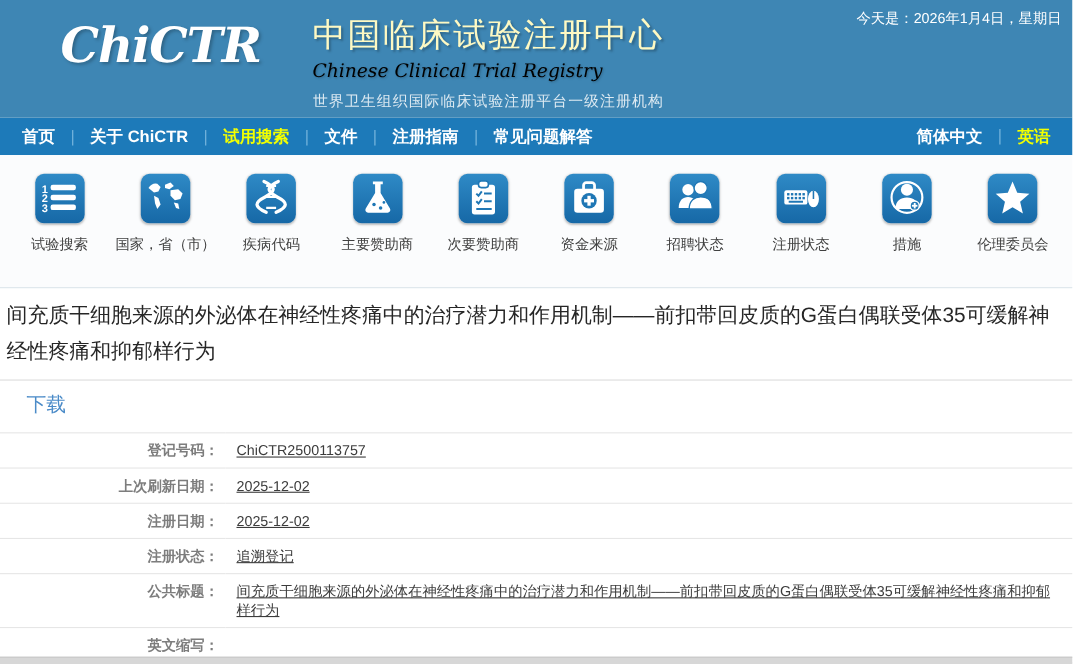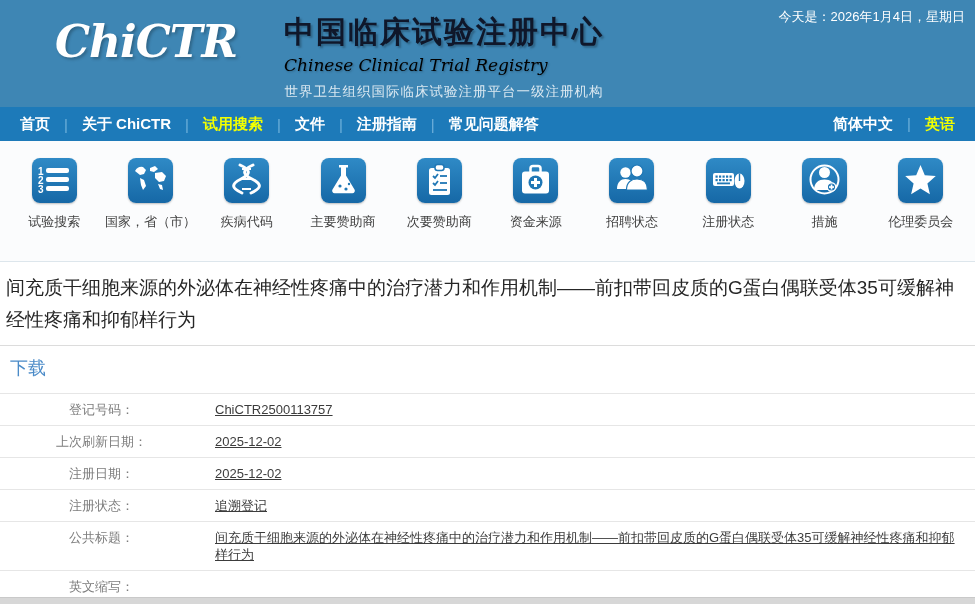--- a/index.html
+++ b/index.html
@@ -7,21 +7,21 @@
     font-family:"Liberation Sans", sans-serif; }
   .page { position:relative; width:975px; height:604px; }
 
   
   .header { position:relative; height:107px; background:#3e86b4; }
   .date-line { position:absolute; top:8px; right:10px; color:#ffffff; font-size:13px; }
   .logo { position:absolute; left:55px; top:16px; color:#ffffff;
     font-family:"DejaVu Serif", serif; font-style:italic; font-weight:bold;
     font-size:44px; letter-spacing:-1px; text-shadow:2px 2px 3px rgba(0,0,0,0.25); }
   .brand { position:absolute; left:284px; top:12px; }
-  .brand-cn { color:#0f172a; font-size:30px; font-weight:bold; letter-spacing:2px;
+  .brand-cn { color:#fef9c3; font-size:30px; font-weight:normal; letter-spacing:2px;
     text-shadow:2px 2px 2px rgba(0,0,0,0.25); }
   .brand-en { color:#000000; font-size:17px; font-style:italic;
     font-family:"DejaVu Serif", serif; margin-top:2px; text-shadow:1px 1px 2px rgba(0,0,0,0.25); }
   .brand-sub { color:rgba(255,255,255,0.82); font-size:13.5px; margin-top:8px; letter-spacing:1px;text-align:center; }
 
   
   .nav { height:34px; background:#1d7ab9; display:flex; align-items:center;
     padding:13px 14px; font-size:15px; font-weight:bold; color:#ffffff; }
   .nav-left { display:flex; align-items:center; }
   .nav-right { margin-left:auto; display:flex; }
@@ -37,27 +37,27 @@
     background:linear-gradient(#2f8ac6, #1668a6);
     box-shadow:0 1px 2px rgba(0,0,0,0.25); display:flex; align-items:center; justify-content:center; }
   .icon-box svg { display:block; }
   .icon-label { margin-top:9px; font-size:13px; line-height:19px; color:#404040; }
 
   
   .content { padding:0; }
   .page-title { margin:10px 6px 0 6px; width:960px; font-size:19px; line-height:32px;
     color:#262626; }
   .divider { border-top:1px solid #dcdcdc; margin-top:9px; }
-  .download-link { display:inline-block; margin:10px 0 13px 10px; font-size:18px;
+  .download-link { display:inline-block; margin:10px 0 13px 24px; font-size:18px;
     color:#4b8bc8; cursor:pointer; text-decoration:none; }
 
   table.fields { width:975px; border-collapse:collapse; font-size:13px; table-layout:fixed; }
   table.fields tr { border-top:1px solid #e6e6e6; }
-  td.f-label { width:205px; text-align:center; vertical-align:top; color:#7d7d7d;
-    padding:7px 6px 7px 4px; line-height:17px; }
+  td.f-label { width:205px; text-align:right; vertical-align:top; color:#7d7d7d;
+    padding:7px 6px 7px 4px; line-height:17px;font-weight:bold; }
   td.f-value { color:#3c3c3c; padding:7px 10px 7px 10px; line-height:17px;text-decoration:underline; }
 
   .bottom-bar { position:absolute; left:0; bottom:0; width:975px; height:7px;
     background:#d7d7d7; border-top:1px solid #c9c9c9; }
 </style>
 </head>
 <body>
 
 <div class="page">
 

